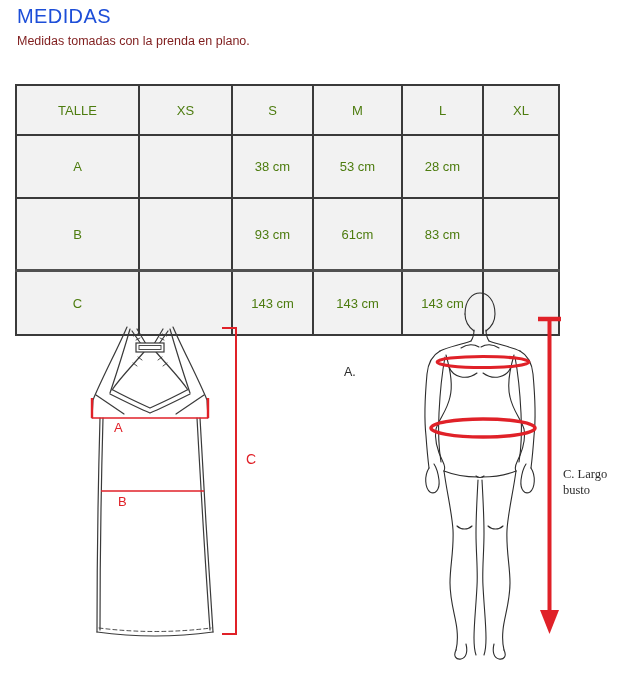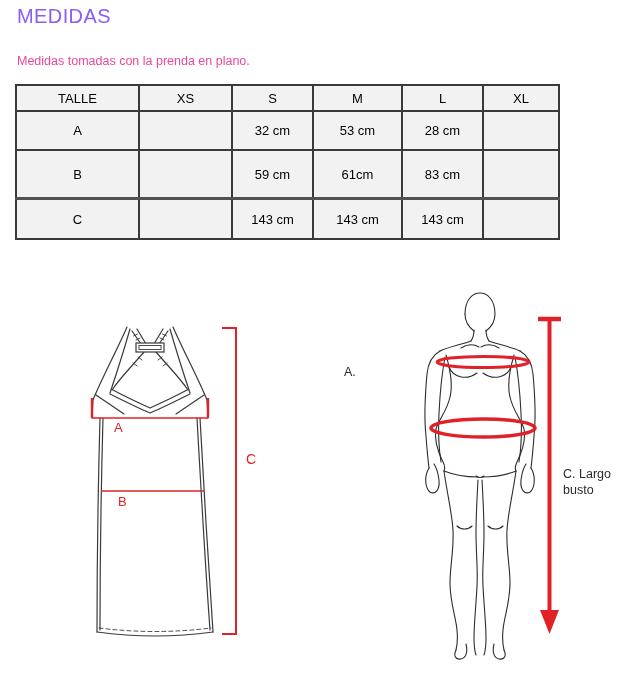--- a/index.html
+++ b/index.html
@@ -3,32 +3,32 @@
 <meta charset="utf-8">
 <style>
   html,body{margin:0;padding:0;background:#fff;}
   .page{
     position:relative;width:623px;height:678px;background:#ffffff;
     font-family:"Liberation Sans", sans-serif;overflow:hidden;color:#1e1e1e;
   }
   
   .title{
     position:absolute;left:17px;top:5px;font-size:20px;font-weight:400;
-    letter-spacing:0.4px;color:#8b5cf6;
+    letter-spacing:0.4px;color:#1d4ed8;
   }
   .subtitle{
-    position:absolute;left:17px;top:53px;font-size:12.5px;line-height:16px;color:#ec4899;
+    position:absolute;left:17px;top:33px;font-size:12.5px;line-height:16px;color:#7f1d1d;
   }
   
   table.size-table{
     position:absolute;left:15px;top:84px;border-collapse:collapse;table-layout:fixed;
   }
   table.size-table td{
     border:2px solid #3a3a3a;background:#f2f2f2;text-align:center;vertical-align:middle;
-    font-size:13px;color:#000000;padding:0;overflow:hidden;
+    font-size:13px;color:#4d7c0f;padding:12px;overflow:hidden;
   }
   tr.hdr td{height:24px;font-size:13px;}
   tr.row-a td{height:37px;}
   tr.row-b td{height:46px;}
   tr.row-c td{height:38px;border-top:3px solid #515151;}
   td.lowcell{padding-top:13px;margin-top:10px;}
   
   svg.sketch{position:absolute;}
   .dress-svg{left:60px;top:300px;}
   .figure-svg{left:400px;top:278px;}
@@ -38,21 +38,21 @@
   }
   .m-label.a{left:114px;top:420px;}
   .m-label.b{left:118px;top:494px;}
   .m-label.c{left:246px;top:451px;font-size:14px;}
   
   .annot{
     position:absolute;font-size:12.5px;line-height:16px;color:#2b2b2b;z-index:5;
   }
   .annot.a{left:344px;top:364px;display:flex;gap:10px;}
   .annot.b{left:346px;top:419px;}
-  .annot.c{left:563px;top:466px;}
+  .annot.c{left:563px;top:466px;font-family:Liberation Serif, serif;}
 </style>
 </head>
 <body>
 
 <div class="page">
 
   <div class="title">MEDIDAS</div>
   <div class="subtitle">
     <div>Medidas tomadas con la prenda en plano.</div>
   </div>
@@ -71,29 +71,29 @@
         <td>TALLE</td>
         <td>XS</td>
         <td>S</td>
         <td>M</td>
         <td>L</td>
         <td>XL</td>
       </tr>
       <tr class="row-a">
         <td>A</td>
         <td></td>
-        <td>32 cm</td>
+        <td>38 cm</td>
         <td class="lowcell">53 cm</td>
         <td class="lowcell">28 cm</td>
         <td></td>
       </tr>
       <tr class="row-b">
         <td>B</td>
         <td></td>
-        <td>59 cm</td>
+        <td>93 cm</td>
         <td class="lowcell">61cm</td>
         <td class="lowcell">83 cm</td>
         <td></td>
       </tr>
       <tr class="row-c">
         <td>C</td>
         <td></td>
         <td>143 cm</td>
         <td class="lowcell">143 cm</td>
         <td class="lowcell">143 cm</td>

